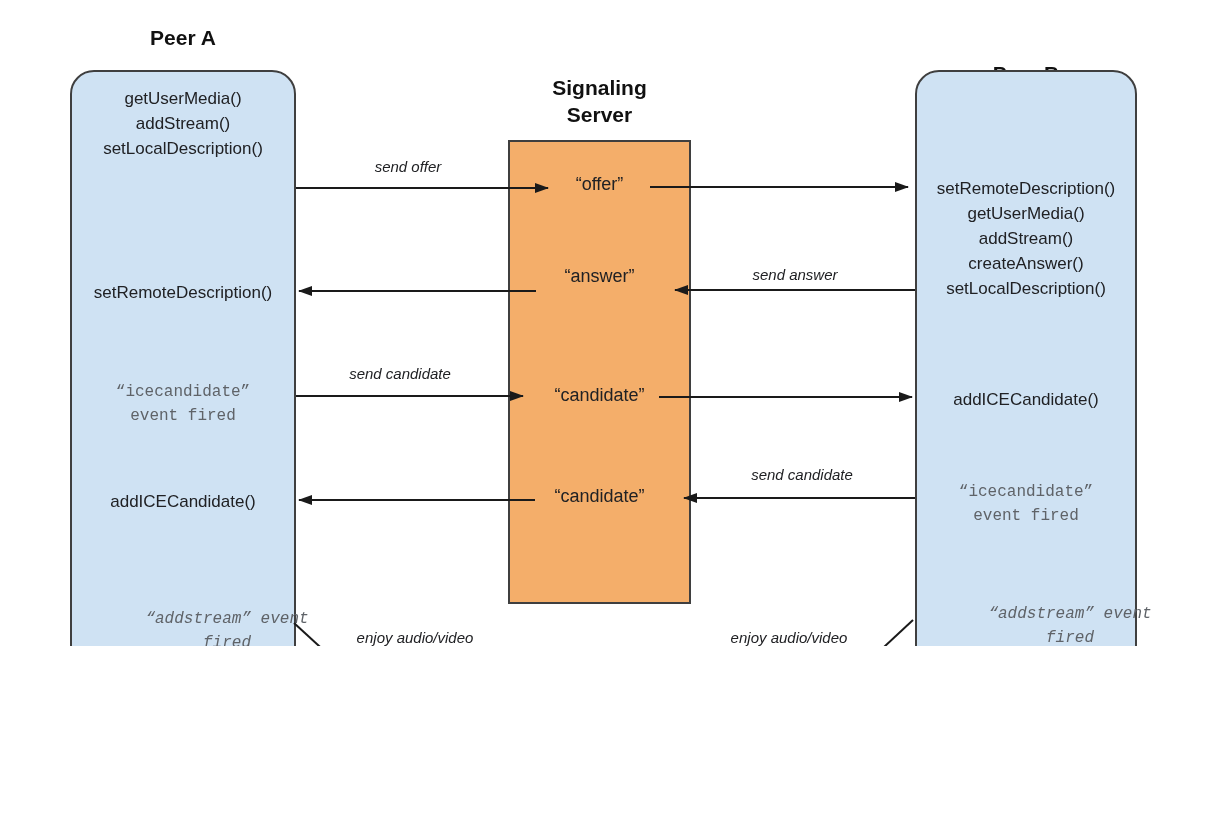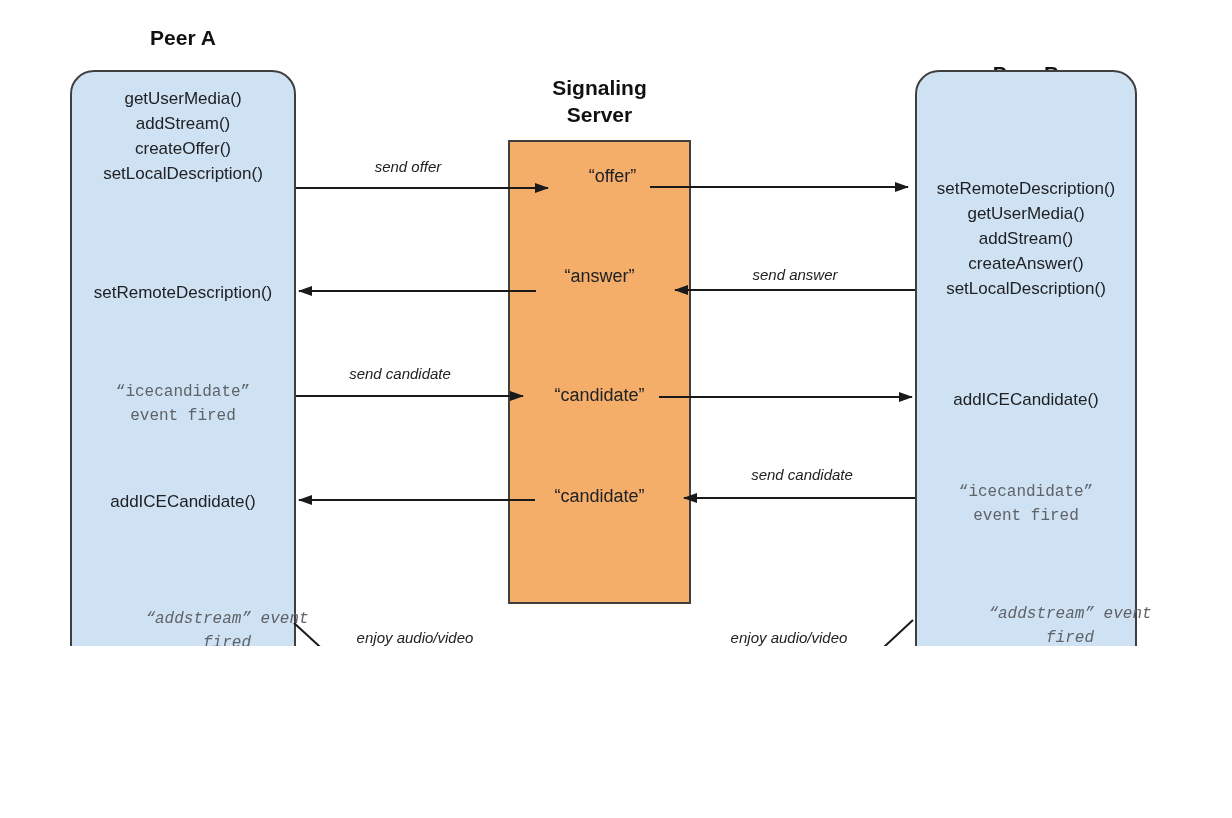--- a/index.html
+++ b/index.html
@@ -129,33 +129,32 @@
 
   <div class="col-title title-peer-a">Peer A</div>
   <div class="col-title title-server">Signaling
 Server</div>
   <div class="col-title title-peer-b">Peer B</div>
 
   <div class="peer-box box-peer-a">
     <div class="box-block" style="top:14px;">
       <div>getUserMedia()</div>
       <div>addStream()</div>
-      <div>createOffer()</div>
       <div>setLocalDescription()</div>
     </div>
     <div class="box-line" style="top:208px;">setRemoteDescription()</div>
     <div class="event" style="top:308px;">“icecandidate”
 event fired</div>
     <div class="box-line" style="top:417px;">addICECandidate()</div>
     <div class="event italic" style="top:535px;">“addstream” event
 fired</div>
   </div>
 
   <div class="server-box">
-    <div class="server-msg" style="top:22px;padding-left:13px;">“offer”</div>
+    <div class="server-msg" style="top:30px;">“offer”</div>
     <div class="server-msg" style="top:122px;">“answer”</div>
     <div class="server-msg" style="top:241px;">“candidate”</div>
     <div class="server-msg" style="top:342px;">“candidate”</div>
   </div>
 
   <div class="peer-box box-peer-b">
     <div class="box-block" style="top:104px;">
       <div>setRemoteDescription()</div>
       <div>getUserMedia()</div>
       <div>addStream()</div>

